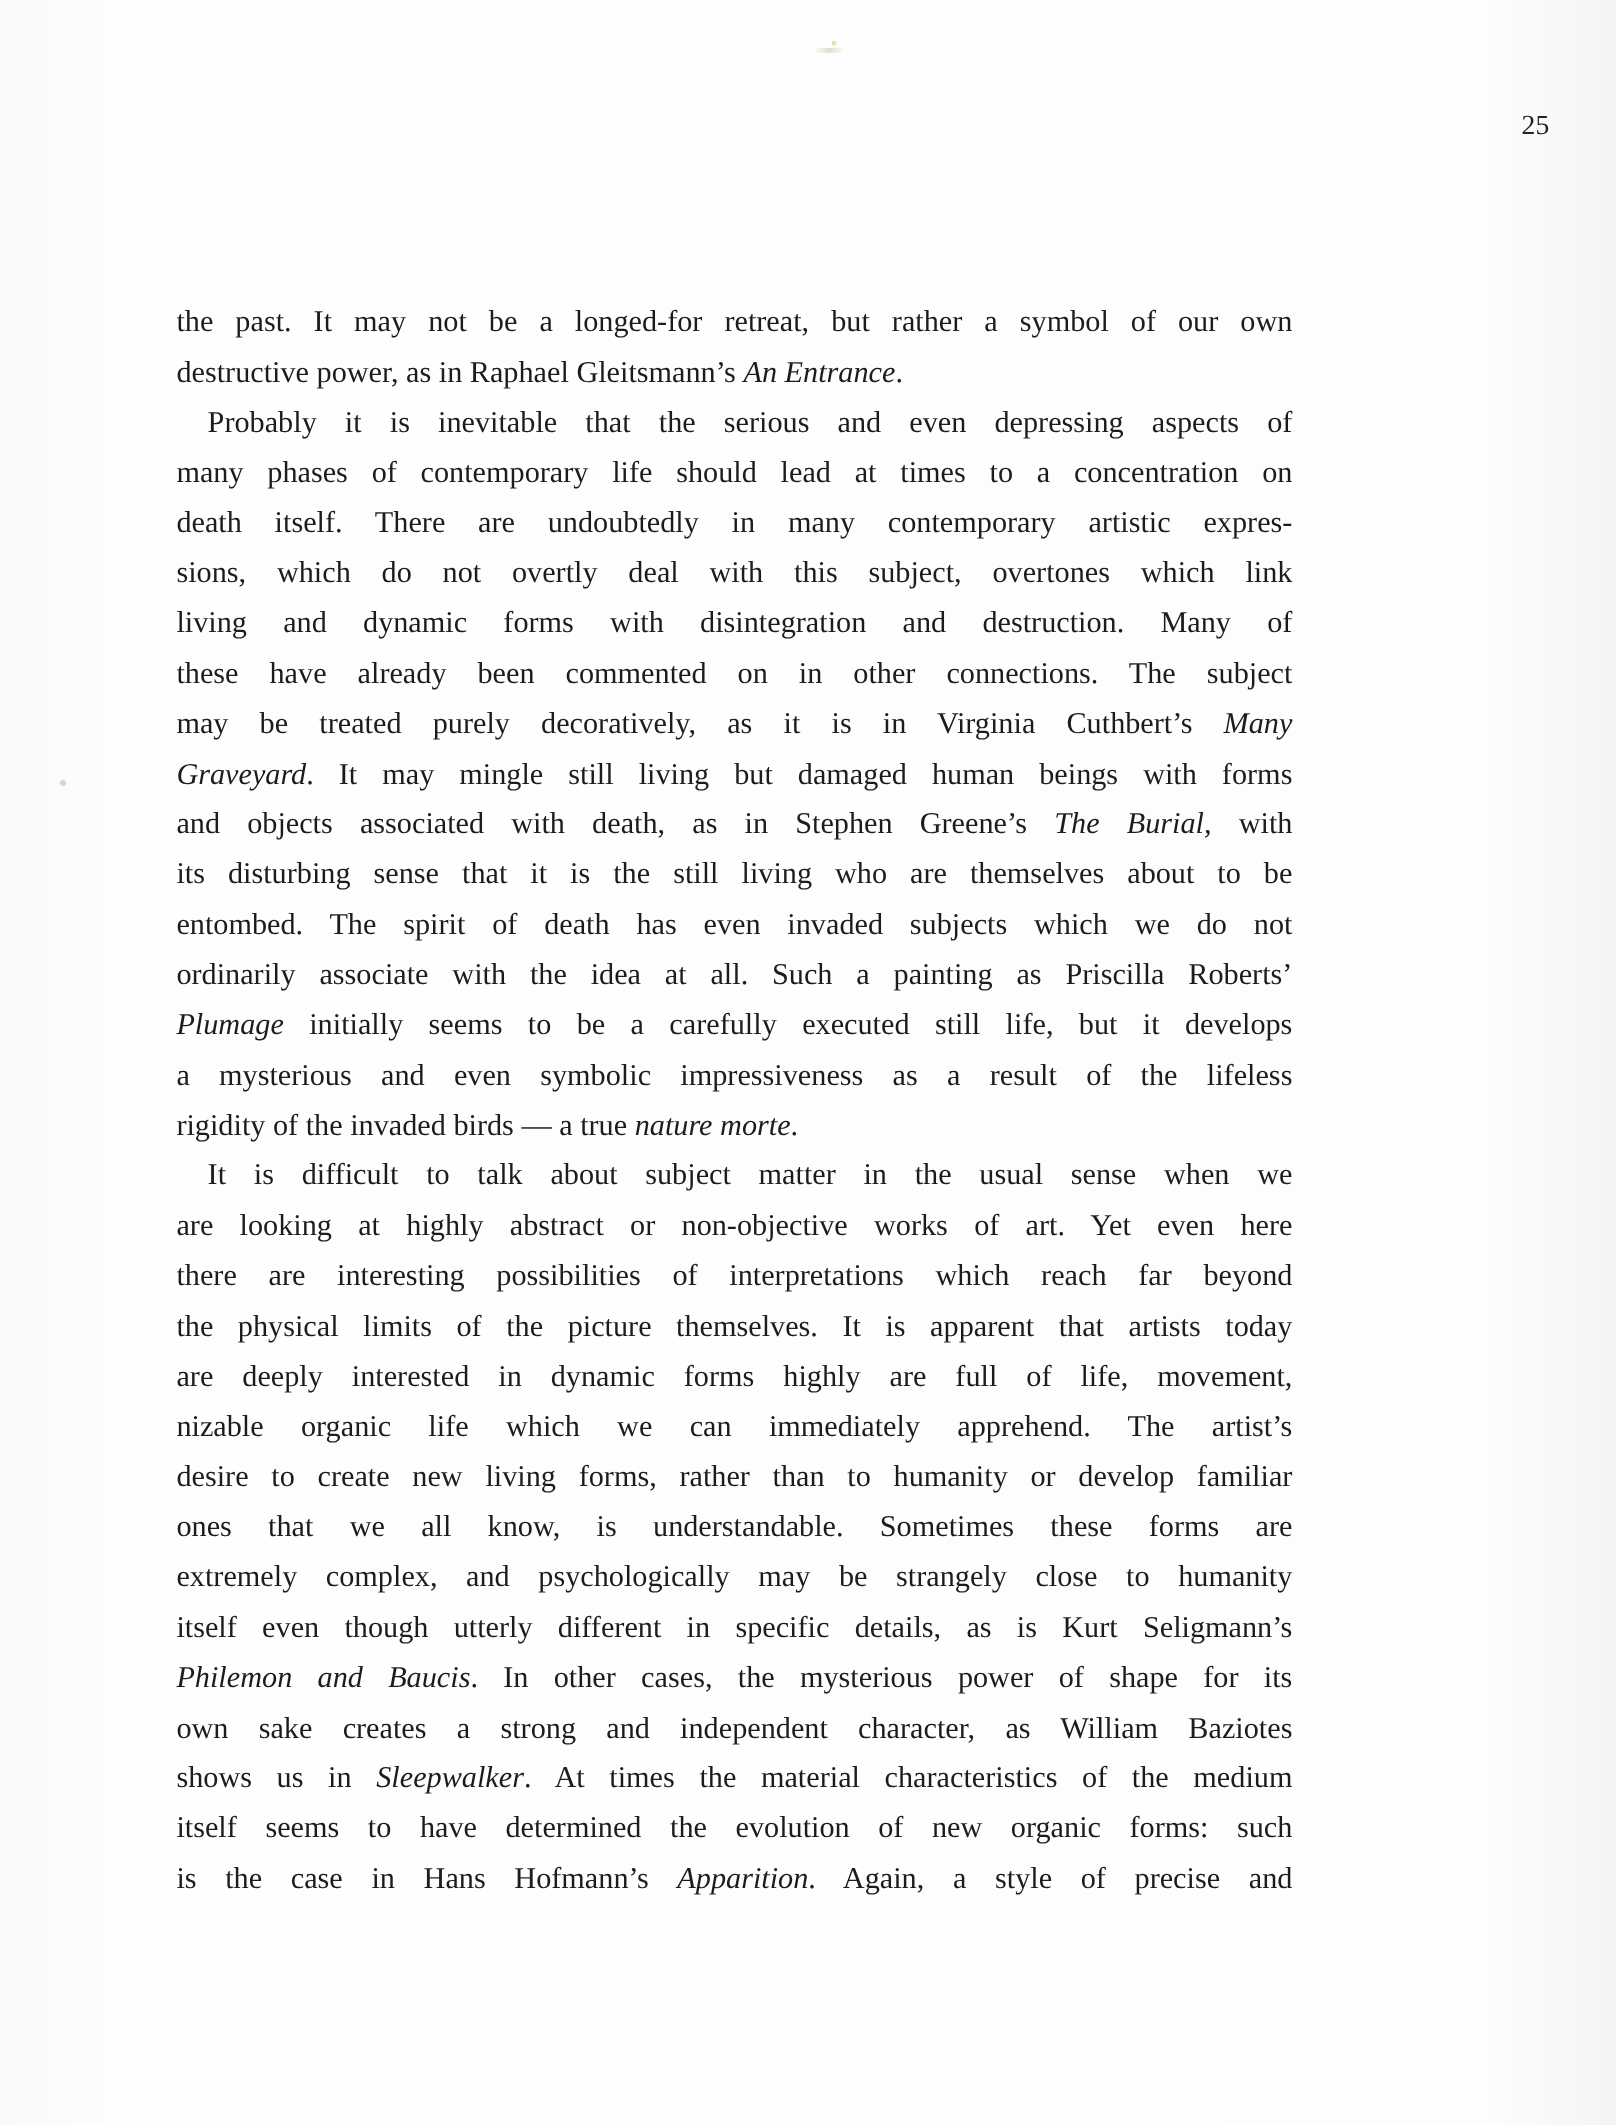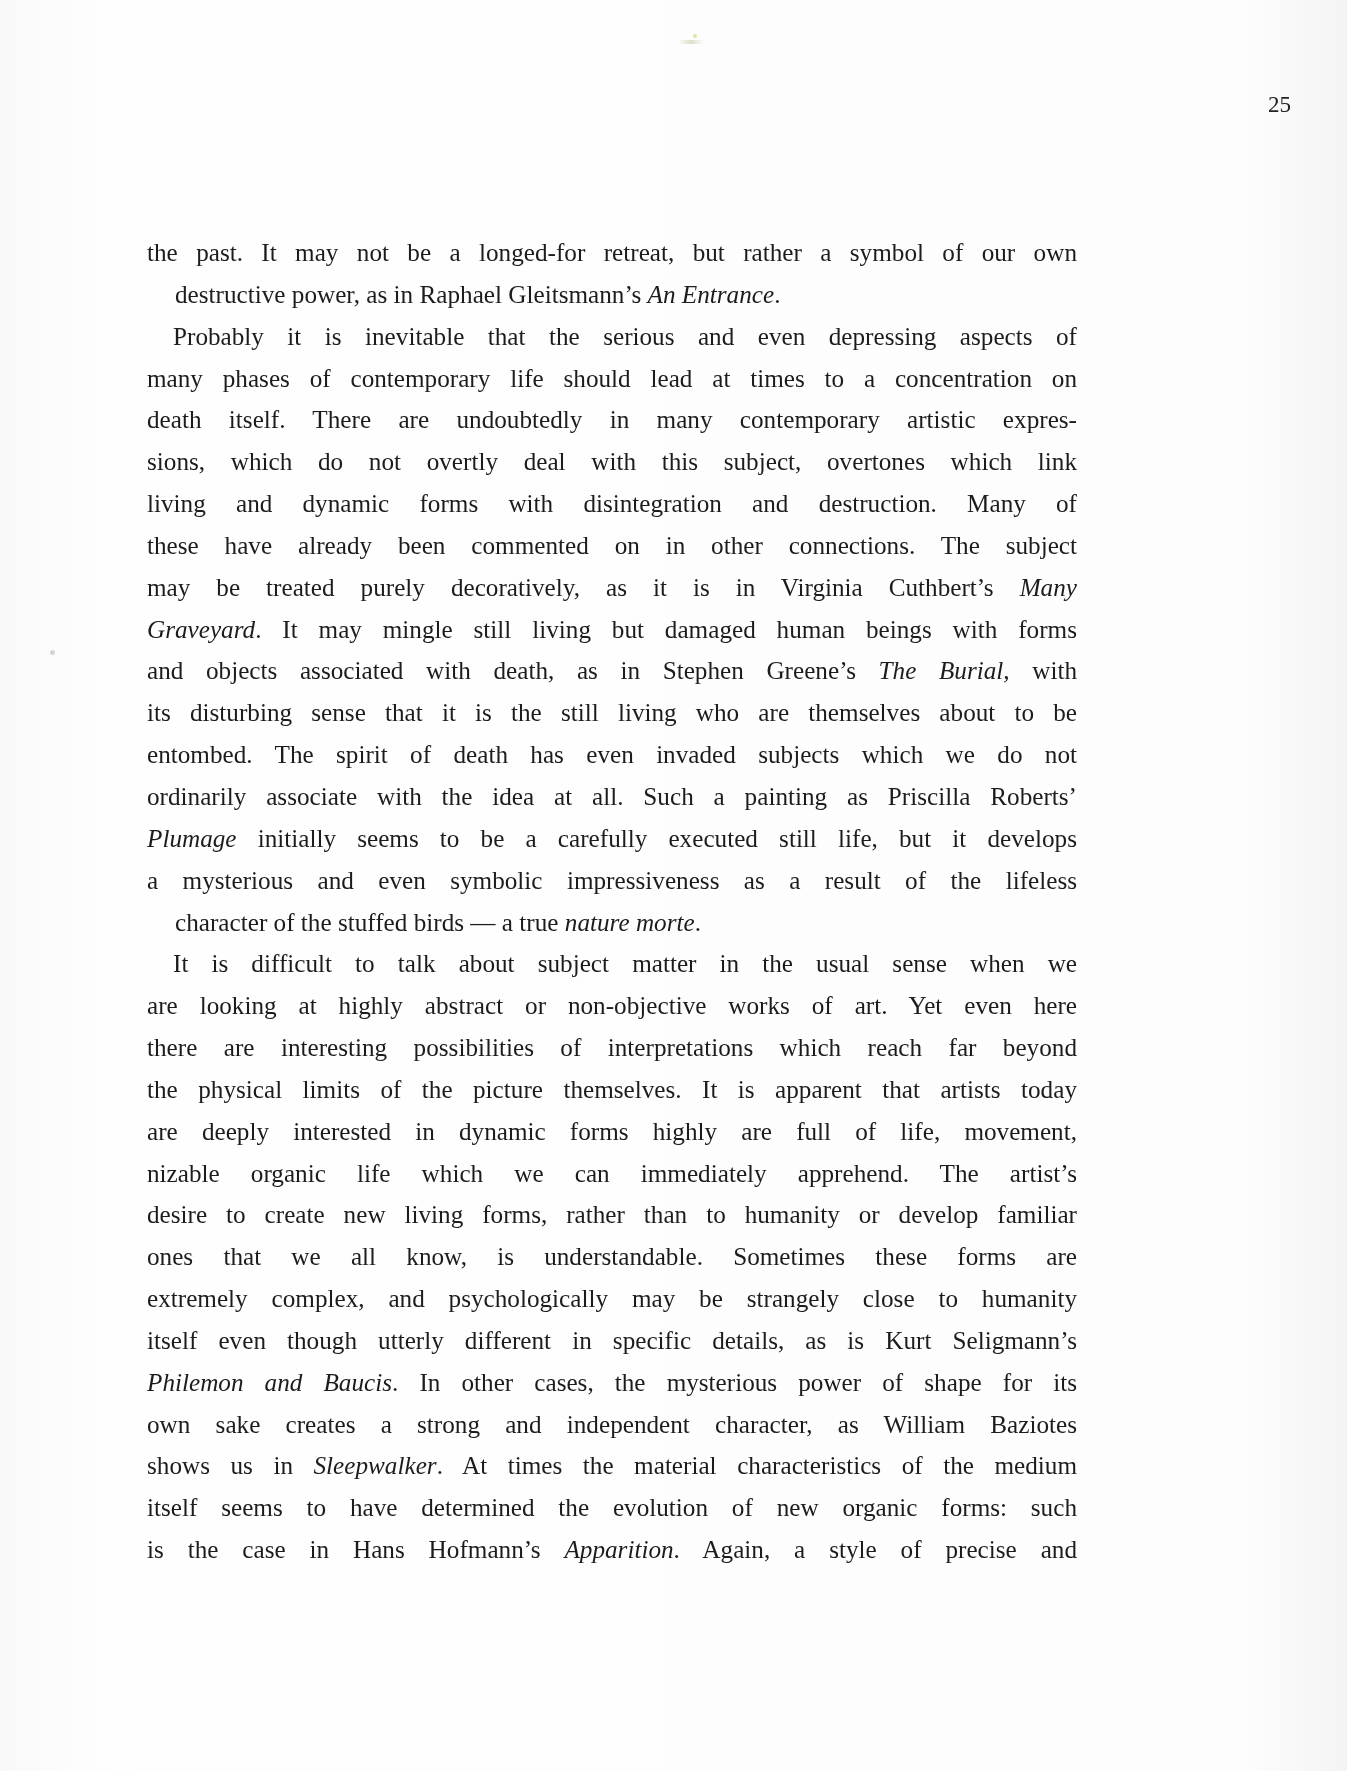--- a/index.html
+++ b/index.html
@@ -2,26 +2,26 @@
 <html><head>
 <meta charset="utf-8">
 <style>
   html, body { margin: 0; padding: 0; }
   body {
     width: 1347px; height: 1771px; background: #fcfcfc; position: relative; overflow: hidden;
     font-family: "Liberation Serif", "DejaVu Serif", serif; color: #1c1c1c;
   }
   .page { position: absolute; inset: 0; background: linear-gradient(90deg, #f9f9f9 0%, #fefefe 8%, #fdfdfd 92%, #f4f4f4 100%); }
   .page-number { position: absolute; left: 1248px; top: 92px; font-size: 23px; color: #222; margin-left: 20px; }
-  .body-text { position: absolute; left: 147px; top: 232px; width: 930px; }
+  .body-text { position: absolute; left: 147px; top: 248px; width: 930px; }
   .line {
     display: block; height: 41.85px; line-height: 41.85px; font-size: 25.2px;
     white-space: nowrap; text-align: justify; text-align-last: justify;
   }
-  .line.last { text-align-last: left; margin-left: 28px; }
+  .line.last { text-align-last: left; }
   .line.indent { padding-left: 26px; }
   i { font-style: italic; }
   .speck { position: absolute; left: 678px; top: 40px; width: 26px; height: 4px; border-radius: 3px;
            background: linear-gradient(90deg, rgba(200,200,200,0), rgba(215,215,190,.8), rgba(200,200,200,0)); }
   .speck-dot { position: absolute; left: 693px; top: 34px; width: 4px; height: 4px; border-radius: 2px; background: #e6e2a8; }
   .dust { position: absolute; left: 50px; top: 650px; width: 5px; height: 5px; border-radius: 3px; background: #d4d4d4; }
 </style>
 </head>
 <body>
 
@@ -43,21 +43,21 @@
         <span class="line"><span>living and dynamic forms with disintegration and destruction. Many of</span></span>
         <span class="line"><span>these have already been commented on in other connections. The subject</span></span>
         <span class="line"><span>may be treated purely decoratively, as it is in Virginia Cuthbert’s </span><i>Many</i></span>
         <span class="line"><i>Graveyard</i><span>. It may mingle still living but damaged human beings with forms</span></span>
         <span class="line"><span>and objects associated with death, as in Stephen Greene’s </span><i>The Burial,</i><span> with</span></span>
         <span class="line"><span>its disturbing sense that it is the still living who are themselves about to be</span></span>
         <span class="line"><span>entombed. The spirit of death has even invaded subjects which we do not</span></span>
         <span class="line"><span>ordinarily associate with the idea at all. Such a painting as Priscilla Roberts’</span></span>
         <span class="line"><i>Plumage</i><span> initially seems to be a carefully executed still life, but it develops</span></span>
         <span class="line"><span>a mysterious and even symbolic impressiveness as a result of the lifeless</span></span>
-        <span class="line last"><span>character of the stuffed birds — a true </span><i>nature morte</i><span>.</span></span>
+        <span class="line last"><span>rigidity of the invaded birds — a true </span><i>nature morte</i><span>.</span></span>
       </div>
       <div>
         <span class="line indent"><span>It is difficult to talk about subject matter in the usual sense when we</span></span>
         <span class="line"><span>are looking at highly abstract or non-objective works of art. Yet even here</span></span>
         <span class="line"><span>there are interesting possibilities of interpretations which reach far beyond</span></span>
         <span class="line"><span>the physical limits of the picture themselves. It is apparent that artists today</span></span>
         <span class="line"><span>are deeply interested in dynamic forms highly are full of life, movement,</span></span>
         <span class="line"><span>nizable organic life which we can immediately apprehend. The artist’s</span></span>
         <span class="line"><span>desire to create new living forms, rather than to humanity or develop familiar</span></span>
         <span class="line"><span>ones that we all know, is understandable. Sometimes these forms are</span></span>

